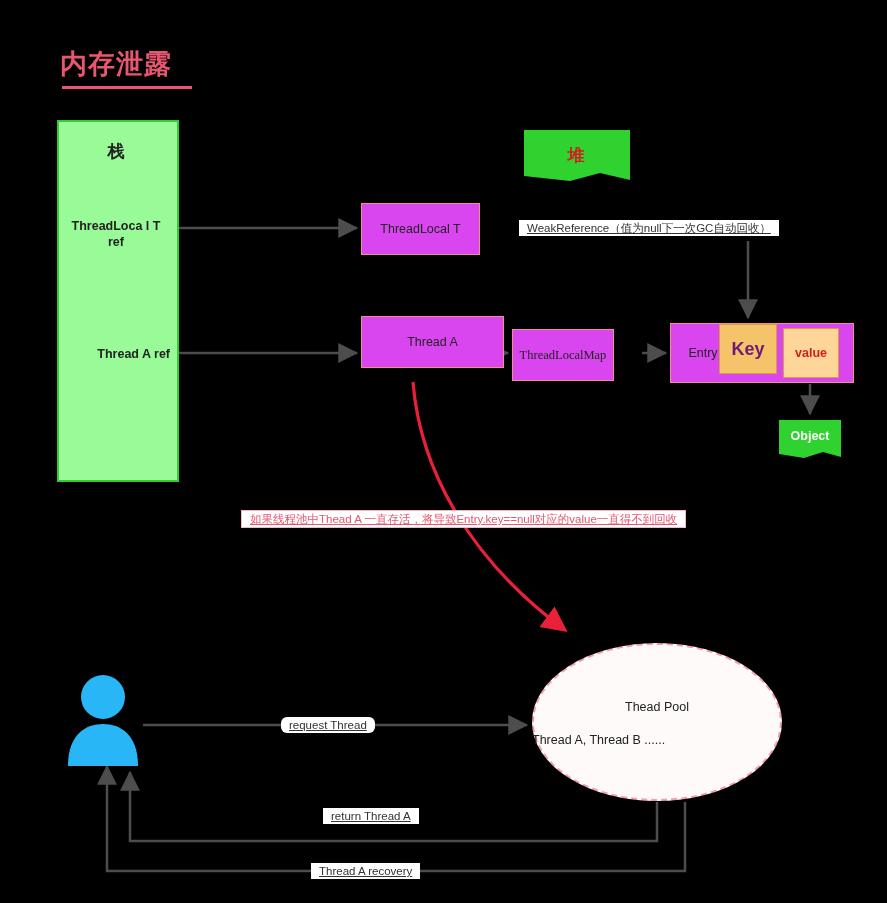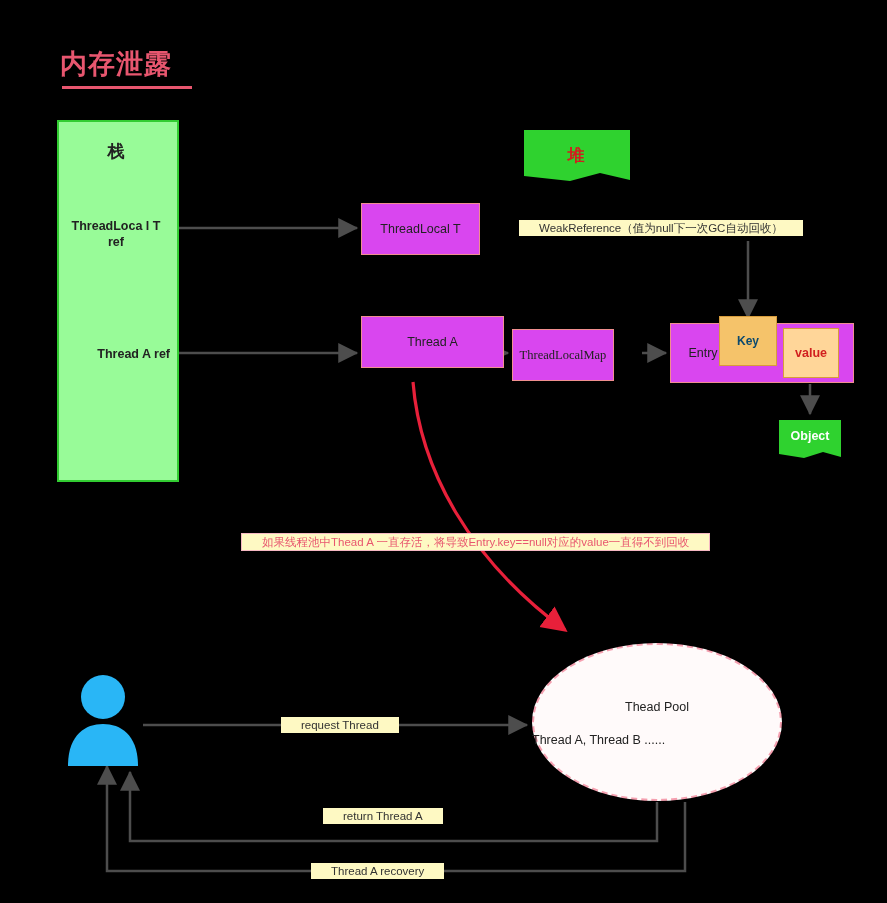--- a/index.html
+++ b/index.html
@@ -111,31 +111,31 @@
     justify-content: flex-start;
     padding-left: 8px;
   }
   #entry-text {
     font-size: 12.5px;
     color: #222;
     width: 48px;
     text-align: center;
   }
   #key-box {
-    left: 719px; top: 316px;
+    left: 719px; top: 324px;
     width: 58px; height: 50px;
     background: #f5c36a;
     border: 1.5px solid #d79c3c;
     box-sizing: border-box;
     display: flex;
     align-items: center;
     justify-content: center;
-    font-size: 12px;
-    font-weight: bold;
-    color: #0c4a6e;
+    font-size: 18px;
+    font-weight: bold;
+    color: #701a75;
   }
   #value-box {
     left: 783px; top: 328px;
     width: 56px; height: 50px;
     background: #ffd699;
     border: 1.5px solid #d79c3c;
     box-sizing: border-box;
     display: flex;
     align-items: center;
     justify-content: center;
@@ -151,39 +151,39 @@
     left: 779px; top: 429px;
     width: 62px;
     text-align: center;
     font-size: 12.5px;
     font-weight: bold;
     color: #ffffff;
   }
 
   
   .annot {
-    background: #fef9c3;
+    background: #ffffff;
     font-size: 11.5px;
     color: #333;
-    padding: 1px 20px;
+    padding: 1px 8px;
     white-space: nowrap;
     line-height: 14px;
+    text-decoration: underline;
   }
   #weakref-annot {
     left: 519px; top: 220px;
   }
   #leak-annot {
     left: 241px; top: 510px;
     color: #e8566f;
     border: 1px solid #f5b8c2;
     font-size: 11.5px;
-    margin-top: 23px;
   }
   #request-thread-annot {
-    left: 281px; top: 717px;
+    left: 281px; top: 717px; border-radius: 6px;
   }
   #return-thread-annot {
     left: 311px; top: 808px; margin-left: 12px;
   }
   #recovery-annot {
     left: 311px; top: 863px;
   }
 
   
   #pool-ellipse {

